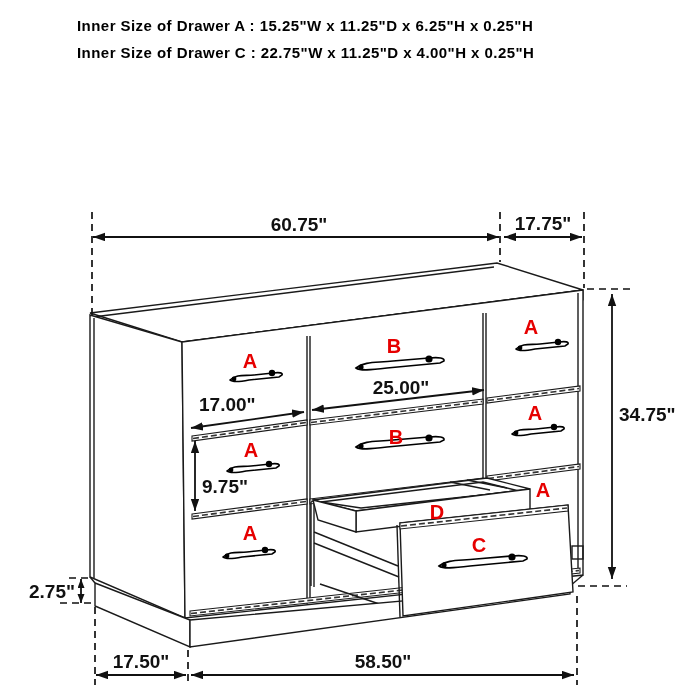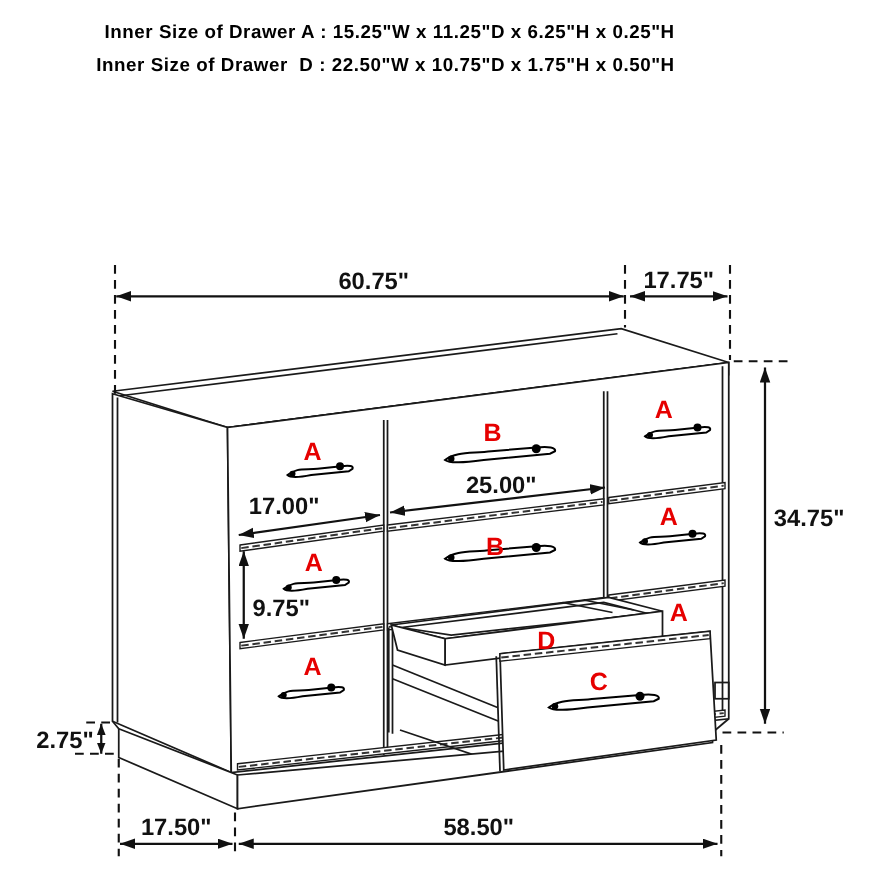--- a/index.html
+++ b/index.html
@@ -1,38 +1,38 @@
 <!DOCTYPE html>
 <html><head>
 <meta charset="utf-8">
 <style>
   html,body{margin:0;padding:0;background:#fff;}
   body{width:700px;height:700px;position:relative;overflow:hidden;
        font-family:"Liberation Sans","DejaVu Sans",sans-serif;}
-  .specs{position:absolute;left:77px;top:12px;text-align:right;}
+  .specs{position:absolute;left:77px;top:12px;}
   .spec-line{font-size:15px;font-weight:bold;color:#000;line-height:27.2px;
              letter-spacing:.45px;white-space:pre;}
   svg text{font-family:"Liberation Sans","DejaVu Sans",sans-serif;}
   .dim-txt{font-size:19px;font-weight:bold;fill:#111;}
   .letter{font-size:20px;font-weight:bold;fill:#e60000;text-anchor:middle;}
   .ln{stroke:#1a1a1a;stroke-width:1.4;fill:none;}
   .face{stroke:#1a1a1a;stroke-width:1.4;fill:#ffffff;}
   .band{stroke:#1a1a1a;stroke-width:1.1;fill:#ffffff;}
   .hatch{stroke:#333;stroke-width:1.6;stroke-dasharray:6,3;fill:none;}
   .dash{stroke:#111;stroke-width:1.7;stroke-dasharray:7,5;fill:none;}
   .dim{stroke:#111;stroke-width:1.8;fill:none;}
   .hbar{fill:#fff;stroke:#000;stroke-width:1.6;}
   .hdot{fill:#000;stroke:none;}
 </style>
 </head>
 <body>
 
 <div class="specs">
   <div class="spec-line">Inner Size of Drawer A : 15.25"W x 11.25"D x 6.25"H x 0.25"H</div>
-  <div class="spec-line">Inner Size of Drawer  D : 22.50"W x 10.75"D x 1.75"H x 0.50"H</div>
+  <div class="spec-line">Inner Size of Drawer C : 22.75"W x 11.25"D x 4.00"H x 0.25"H</div>
 </div>
 
 <svg width="700" height="700" viewBox="0 0 700 700" style="position:absolute;left:0;top:0;">
   <defs>
     <marker id="arr" markerUnits="userSpaceOnUse" markerWidth="13" markerHeight="10" refX="12" refY="4.2" orient="auto-start-reverse">
       <path d="M0,0 L12,4.2 L0,8.4 Z" fill="#111"></path>
     </marker>
     <marker id="arrS" markerUnits="userSpaceOnUse" markerWidth="10" markerHeight="8" refX="9" refY="3.5" orient="auto-start-reverse">
       <path d="M0,0 L9,3.5 L0,7 Z" fill="#111"></path>
     </marker>

